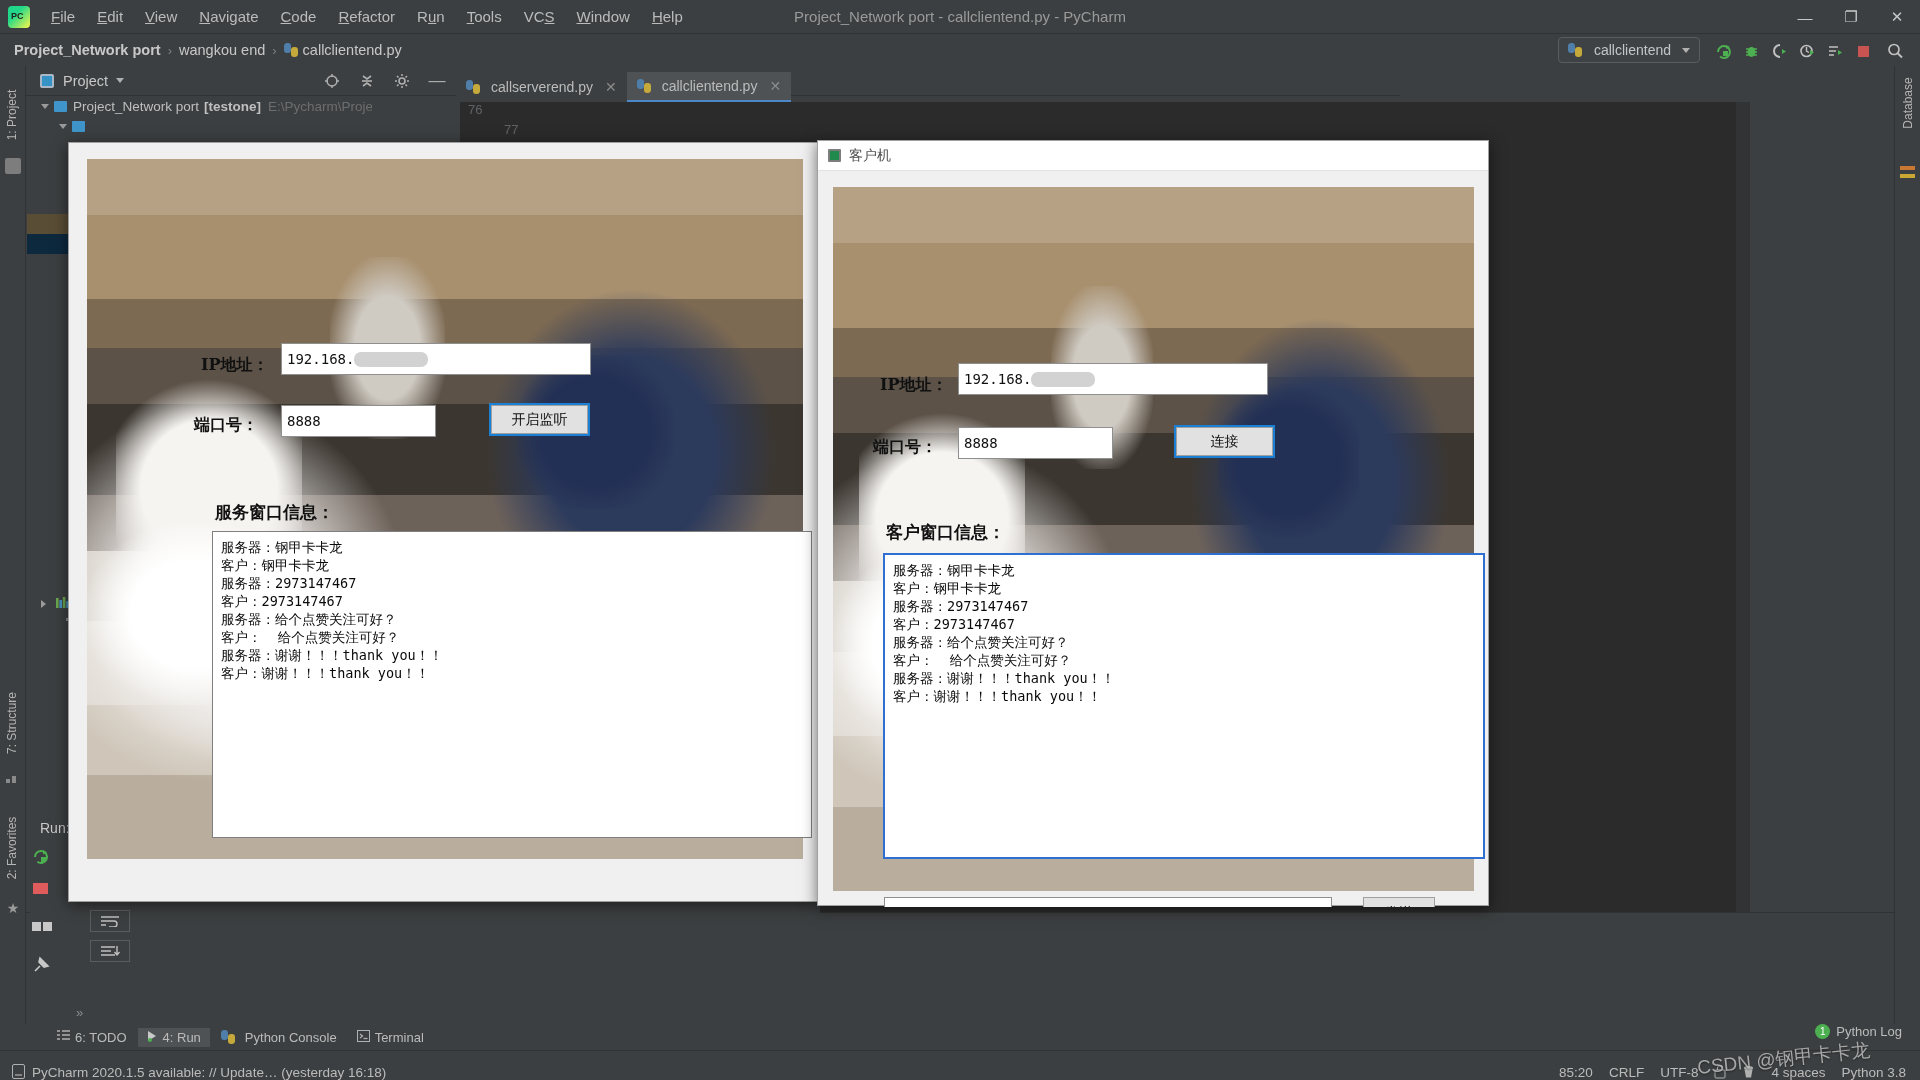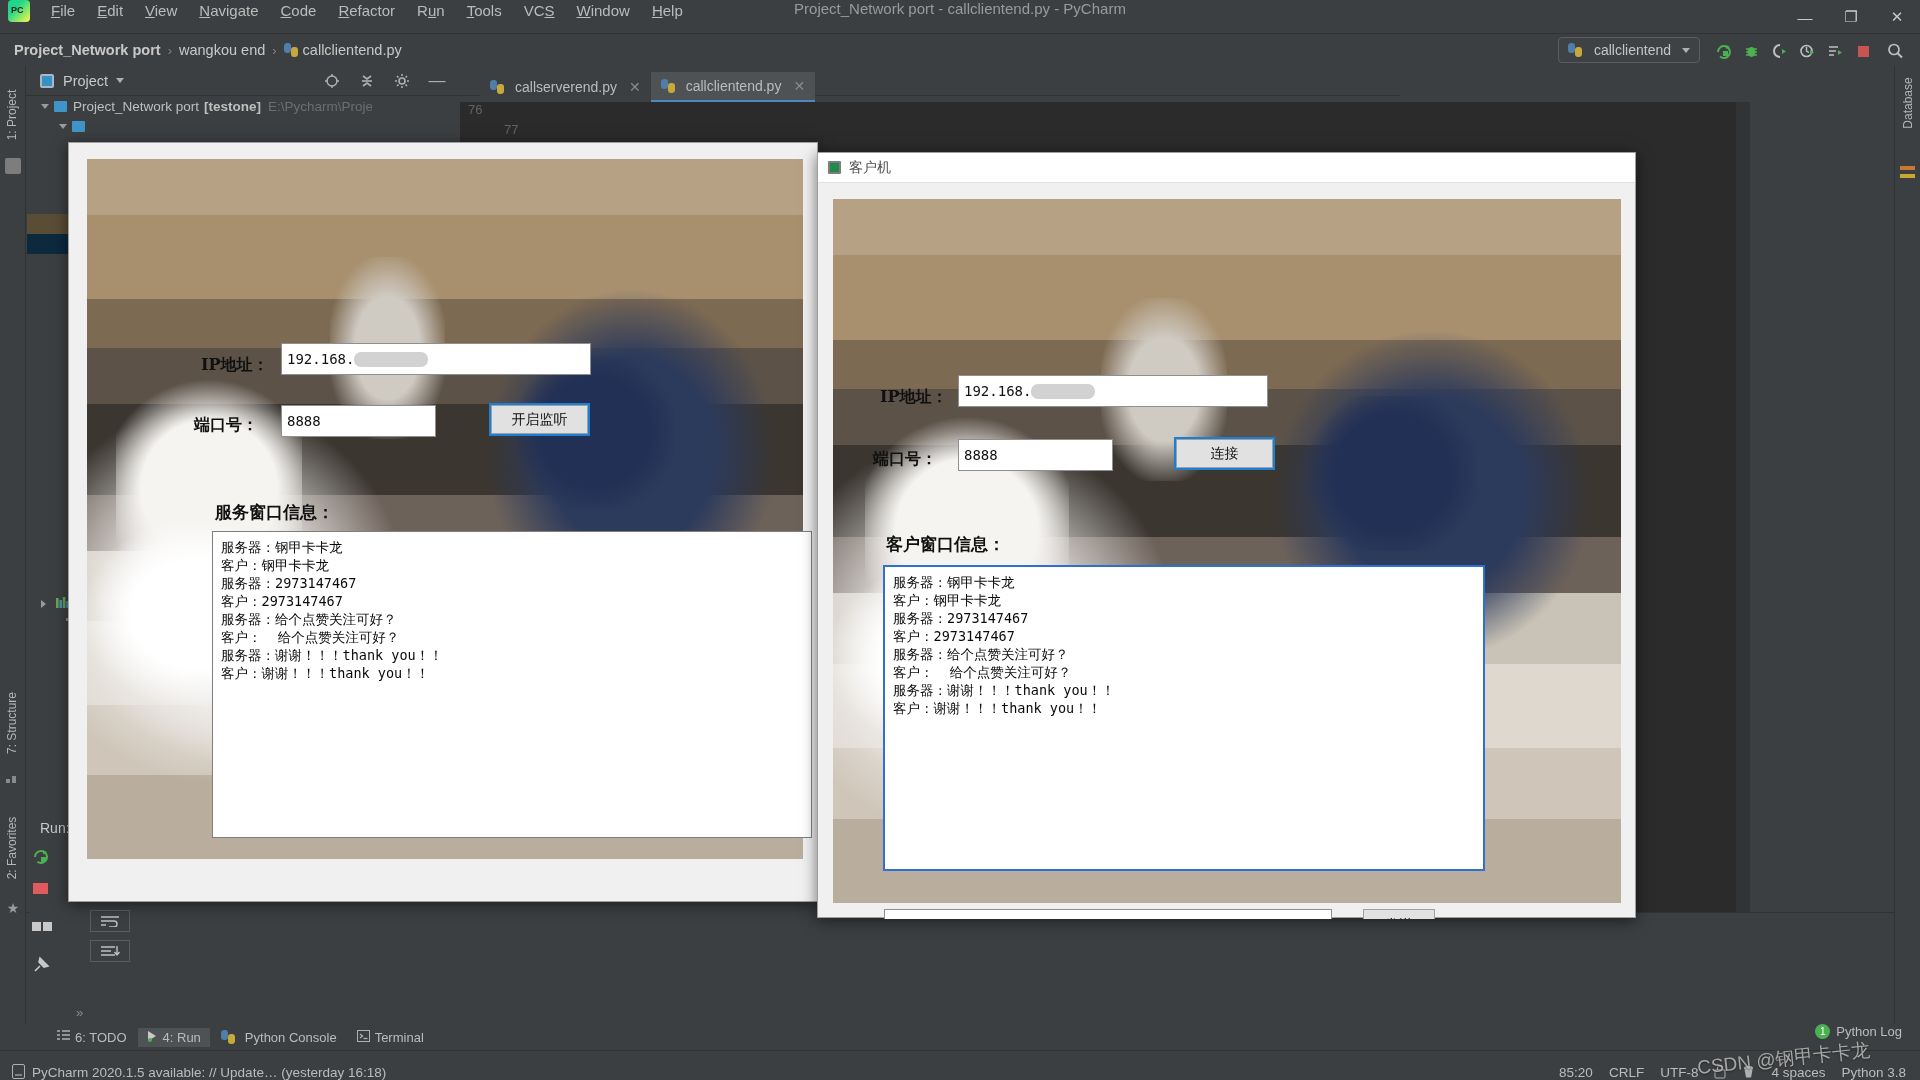--- a/index.html
+++ b/index.html
@@ -7,21 +7,21 @@
     width: 1920px; height: 1080px;
     overflow: hidden;
     font-family: "Liberation Sans", "DejaVu Sans", sans-serif;
     background: #3c3f41;
   }
   #root { position: relative; width: 1920px; height: 1080px; background: #3c3f41; }
 
   
   .menubar {
     position: absolute; left:0; top:0; width:1920px; height:34px;
-    background:#3c3f41; display:flex; align-items:flex-start;
+    background:#3c3f41; display:flex; align-items:center;
     border-bottom:1px solid #323232;
   }
   .pc-logo {
     width:22px; height:22px; margin-left:8px; margin-right:10px;
     border-radius:4px;
     background: linear-gradient(135deg,#21d789 0%, #21d789 35%, #fcf84a 100%);
     position:relative; flex:none;
   }
   .pc-logo:after {
     content:"PC"; position:absolute; left:3px; top:4px;
@@ -115,21 +115,21 @@
   .trow.sel2 { background:#5a4d35; }
   .tw { border-left:4px solid transparent;border-right:4px solid transparent;
         border-top:5px solid #9a9a9a; margin-right:5px; flex:none;}
   .tw.r { border-top:4px solid transparent;border-bottom:4px solid transparent;
         border-left:5px solid #9a9a9a; margin-right:5px; flex:none;}
   .fld { width:13px;height:11px;background:#3f95c9;border-radius:1px;margin-right:6px;flex:none;}
   .fld.or { background:#c87832; }
   .path { color:#6d6d6d; margin-left:7px; }
 
   
-  .tabs { position:absolute; left:480px; top:72px; width:940px; height:30px; display:flex;text-align:center; }
+  .tabs { position:absolute; left:456px; top:72px; width:940px; height:30px; display:flex;text-align:center; }
   .tab { height:30px; display:flex; align-items:center; padding:0 10px; gap:6px;
     color:#bbbbbb; font-size:14px; background:#3c3f41; }
   .tab.active { background:#4e5254; border-bottom:2px solid #4a88c7; }
   .tab .x { color:#8b8b8b; margin-left:6px; font-size:14px; }
 
   
   .editor { position:absolute; left:460px; top:102px; width:1290px; height:810px;
     background:#2b2b2b; }
   .gutter-num { position:absolute; color:#606366; font-size:13px;margin-left:8px; }
   .right-scroll { position:absolute; right:0; top:0; width:14px; height:810px; background:#313335;}
@@ -514,21 +514,21 @@
 服务器：2973147467
 客户：2973147467
 服务器：给个点赞关注可好？
 客户：  给个点赞关注可好？
 服务器：谢谢！！！thank you！！
 客户：谢谢！！！thank you！！</span></div>
 
     </div>
   </div>
 
-  <div class="tkwin" style="left:817px; top:152px; width:819px; height:766px;">
+  <div class="tkwin" style="left:817px; top:140px; width:672px; height:766px;">
     <div class="tkbar">
       <span class="ico"></span>
       <span class="t">客户机</span>
     </div>
     <div class="tkbody" style="height:736px;">
       <div class="photo" style="left:15px; top:16px; right:14px; bottom:16px;">
         <div class="smudge1"></div>
           <div class="smudge2"></div>
           <div class="smudge3"></div>
           <div class="smudge4"></div>

